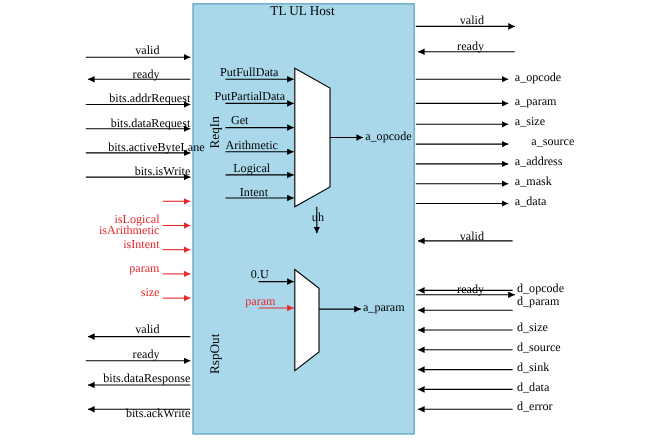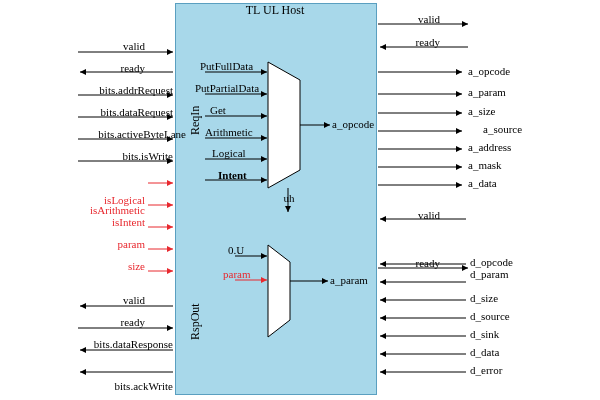--- a/index.html
+++ b/index.html
@@ -101,28 +101,28 @@
   <div class="lbl r" style="left:186px;top:128px;">bits.activeByteLane</div>
   <div class="lbl r" style="left:173px;top:150px;">bits.isWrite</div>
   <div class="lbl r red" style="left:145px;top:172px;margin-top:32px;">isArithmetic</div>
   <div class="lbl r red" style="left:145px;top:194px;">isLogical</div>
   <div class="lbl r red" style="left:145px;top:216px;">isIntent</div>
   <div class="lbl r red" style="left:145px;top:238px;">param</div>
   <div class="lbl r red" style="left:145px;top:260px;">size</div>
   <div class="lbl r" style="left:145px;top:294px;">valid</div>
   <div class="lbl r" style="left:145px;top:316px;">ready</div>
   <div class="lbl r" style="left:173px;top:338px;">bits.dataResponse</div>
-  <div class="lbl r" style="left:173px;top:380px;">bits.ackWrite</div>
+  <div class="lbl r" style="left:173px;top:370px;">bits.ackWrite</div>
 
   <div class="lbl" style="left:200px;top:60px;">PutFullData</div>
   <div class="lbl" style="left:195px;top:82px;">PutPartialData</div>
   <div class="lbl" style="left:210px;top:104px;">Get</div>
   <div class="lbl" style="left:205px;top:126px;">Arithmetic</div>
   <div class="lbl" style="left:212px;top:147px;">Logical</div>
-  <div class="lbl" style="left:218px;top:169px;font-weight:bold;">Intent</div>
+  <div class="lbl" style="left:218px;top:169px;">Intent</div>
   <div class="lbl" style="left:332px;top:118px;">a_opcode</div>
   <div class="lbl c" style="left:289px;top:192px;">uh</div>
 
   <div class="lbl" style="left:228px;top:244px;">0.U</div>
   <div class="lbl red" style="left:223px;top:268px;">param</div>
   <div class="lbl" style="left:330px;top:274px;">a_param</div>
 
   <div class="lbl r" style="left:440px;top:13px;">valid</div>
   <div class="lbl r" style="left:440px;top:36px;">ready</div>
   <div class="lbl" style="left:468px;top:65px;">a_opcode</div>

